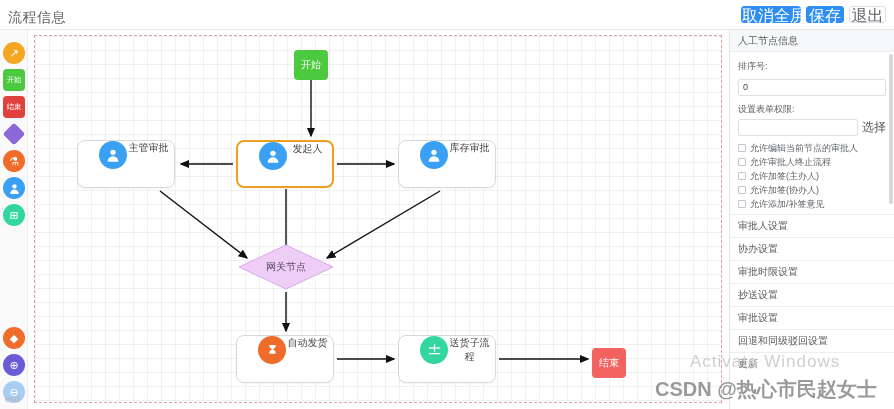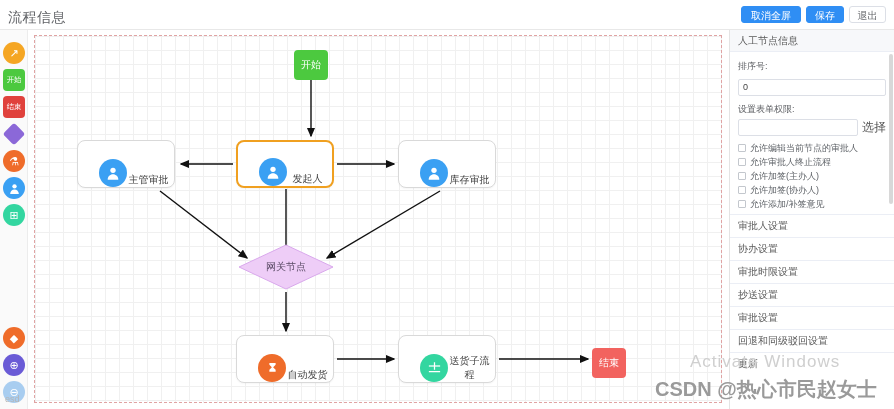--- a/index.html
+++ b/index.html
@@ -15,21 +15,21 @@
   .header {
     position: absolute; left: 0; top: 0; width: 894px; height: 30px;
     background: #ffffff; border-bottom: 1px solid #e8e8e8;
   }
   .header-title {
     position: absolute; left: 8px; top: 9px;
     font-size: 14px; color: #606266; letter-spacing: .5px;
   }
   .btn {
     position: absolute; top: 6px; height: 17px;
-    font-size: 10px; line-height: 17px; text-align: center;
+    font-size: 16px; line-height: 17px; text-align: center;
     border-radius: 3px; cursor: pointer; white-space: nowrap;
     border: 1px solid transparent;
   }
   .btn-primary { background: #2f8ef4; color: #ffffff; border-color: #2f8ef4; }
   .btn-plain   { background: #ffffff; color: #606266; border: 1px solid #dcdfe6; }
   #btn-cancel-fullscreen { left: 741px; width: 60px; }
   #btn-save              { left: 806px; width: 38px; }
   #btn-exit              { left: 849px; width: 37px; }
 
   
@@ -71,21 +71,21 @@
   .node { position: absolute; }
 
   .node-term {
     width: 34px; height: 30px; border-radius: 4px;
     display: flex; align-items: center; justify-content: center;
     color: #ffffff; font-size: 10px;
   }
   .node-card {
     width: 98px; height: 48px; background: #ffffff;
     border: 1px solid #d9d9d9; border-radius: 8px;
-    display: flex; align-items: flex-end; padding-left: 21px;
+    display: flex; align-items: flex-start; padding-left: 21px;
     box-shadow: 0 1px 2px rgba(0,0,0,.04);
   }
   .node-card.selected {
     border: 2px solid #f0a020; border-radius: 8px;
   }
   .node-icon {
     width: 28px; height: 28px; border-radius: 50%;
     display: flex; align-items: center; justify-content: center;
     color: #ffffff; font-size: 15px; flex: 0 0 auto;
   }

